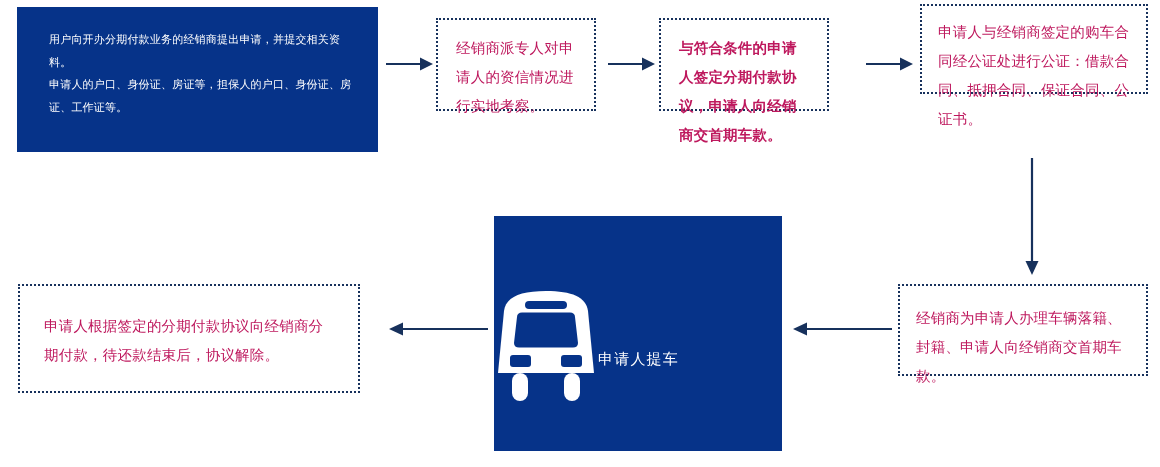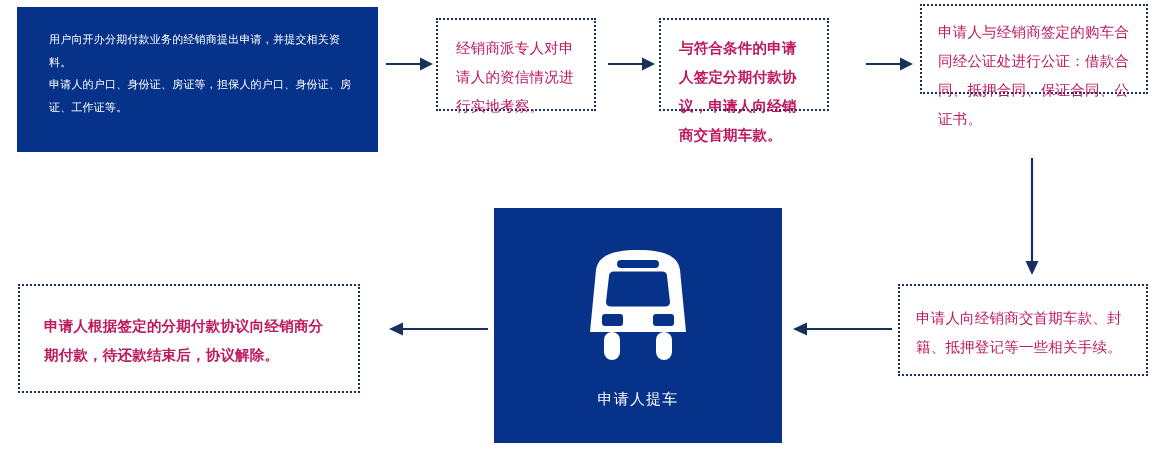--- a/index.html
+++ b/index.html
@@ -74,32 +74,31 @@
   #node-registration {
     left: 898px; top: 284px;
     width: 250px; height: 92px;
     padding: 18px 16px 0 16px;
   }
   
   #node-repayment {
     left: 18px; top: 284px;
     width: 342px; height: 109px;
     padding: 26px 22px 0 24px;
-    font-weight: bold;
   }
 
   
   #node-pickup {
-    left: 494px; top: 208px;
+    left: 494px; top: 216px;
     width: 288px; height: 235px;
     display: flex;
-    flex-direction: column;
+    flex-direction: row;
     align-items: center;
     justify-content: flex-start;
-    padding-top: 40px;
+    padding-top: 28px;
   }
   #node-pickup .bus-icon {
     width: 104px;
     height: 118px;
     display: block;
   }
   #node-pickup .pickup-label {
     margin-top: 24px;
     font-size: 15px;
     color: #ffffff;
@@ -156,21 +155,21 @@
   </div>
 
   <div class="arrow" style="left:1022px; top:158px;">
     <svg width="20" height="118" viewBox="0 0 20 118">
       <line x1="10" y1="0" x2="10" y2="105" stroke="#17315c" stroke-width="2.2"></line>
       <polygon points="3.5,103 16.5,103 10,117" fill="#17315c"></polygon>
     </svg>
   </div>
 
   <div class="node dotted" id="node-registration">
-    <div class="node-text">申请人向经销商交首期车款、封籍、抵押登记等一些相关手续。</div>
+    <div class="node-text">经销商为申请人办理车辆落籍、封籍、申请人向经销商交首期车款。</div>
   </div>
 
   <div class="arrow" style="left:792px; top:320px;">
     <svg width="100" height="18" viewBox="0 0 100 18">
       <line x1="13" y1="9" x2="100" y2="9" stroke="#17315c" stroke-width="2.2"></line>
       <polygon points="15,2.5 15,15.5 1,9" fill="#17315c"></polygon>
     </svg>
   </div>
 
   <div class="node solid" id="node-pickup">

